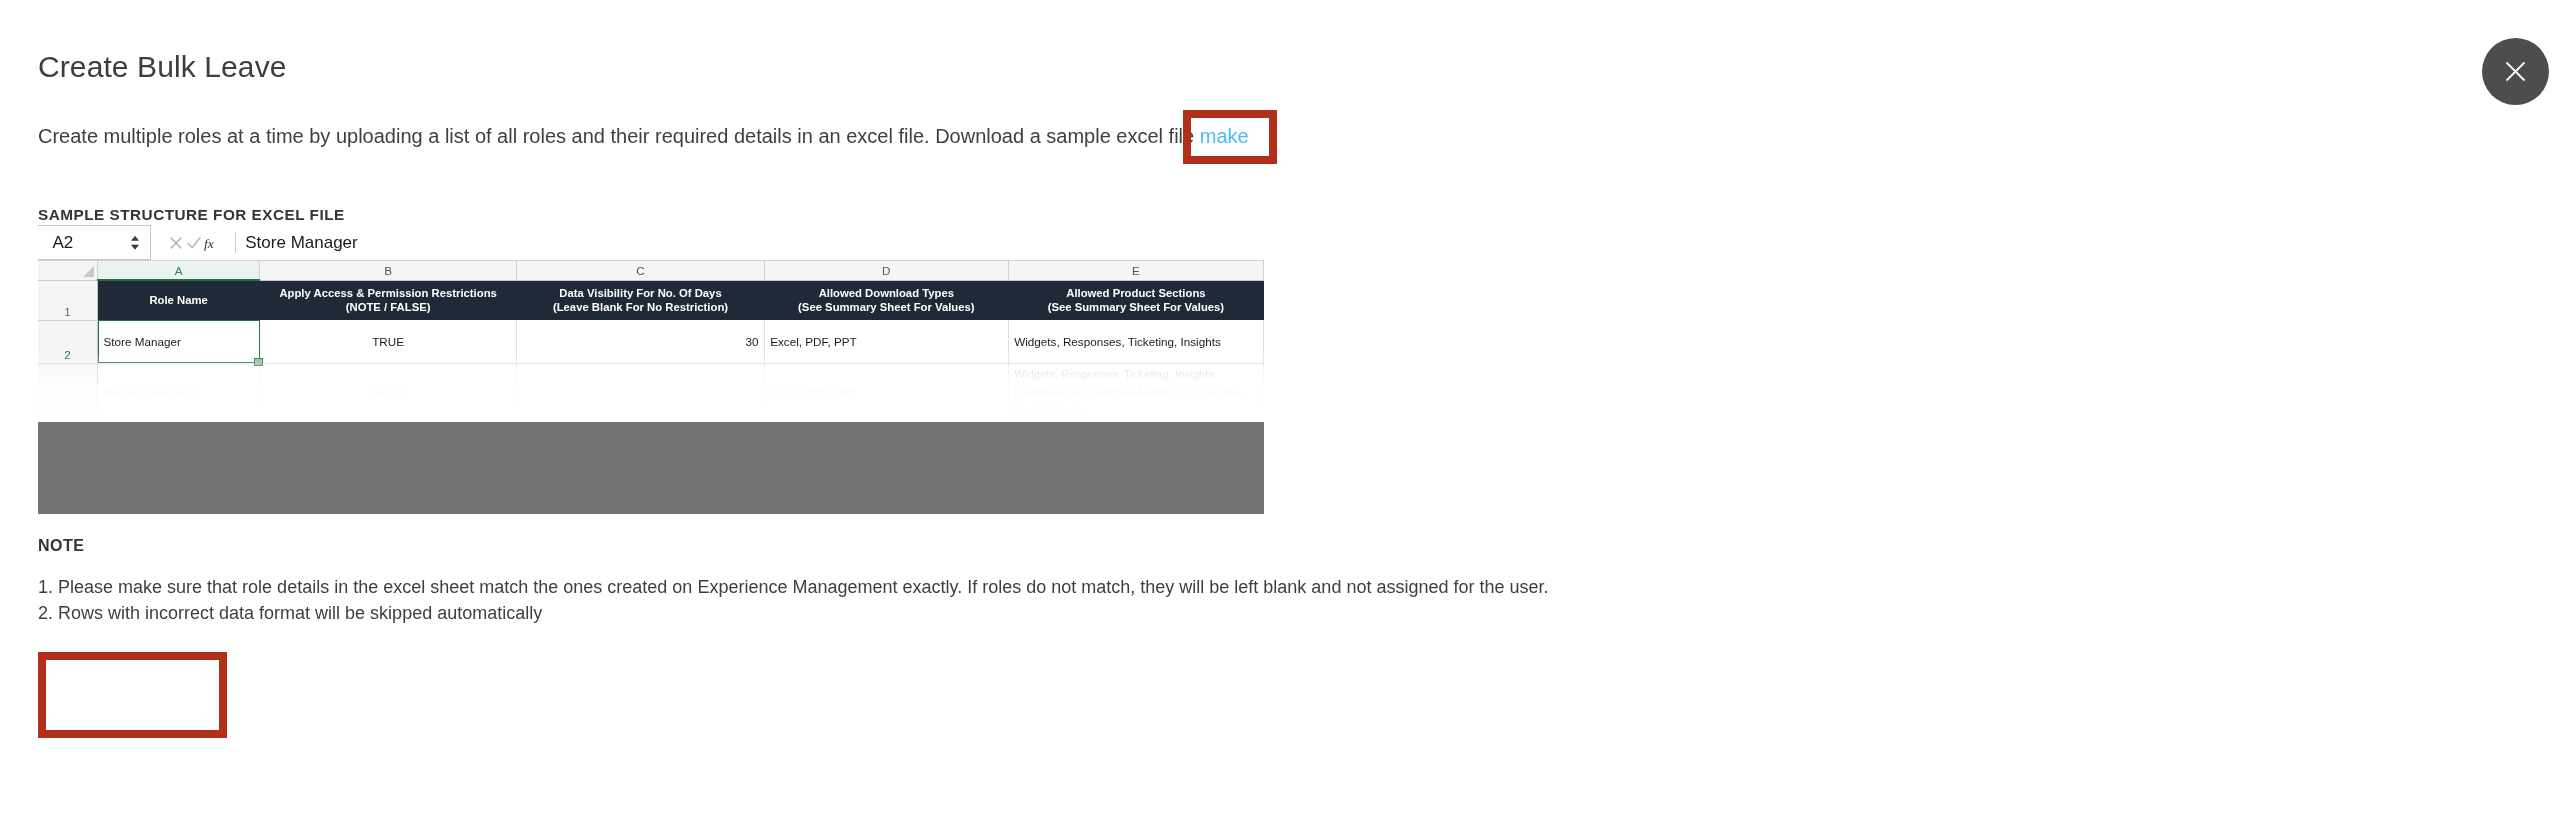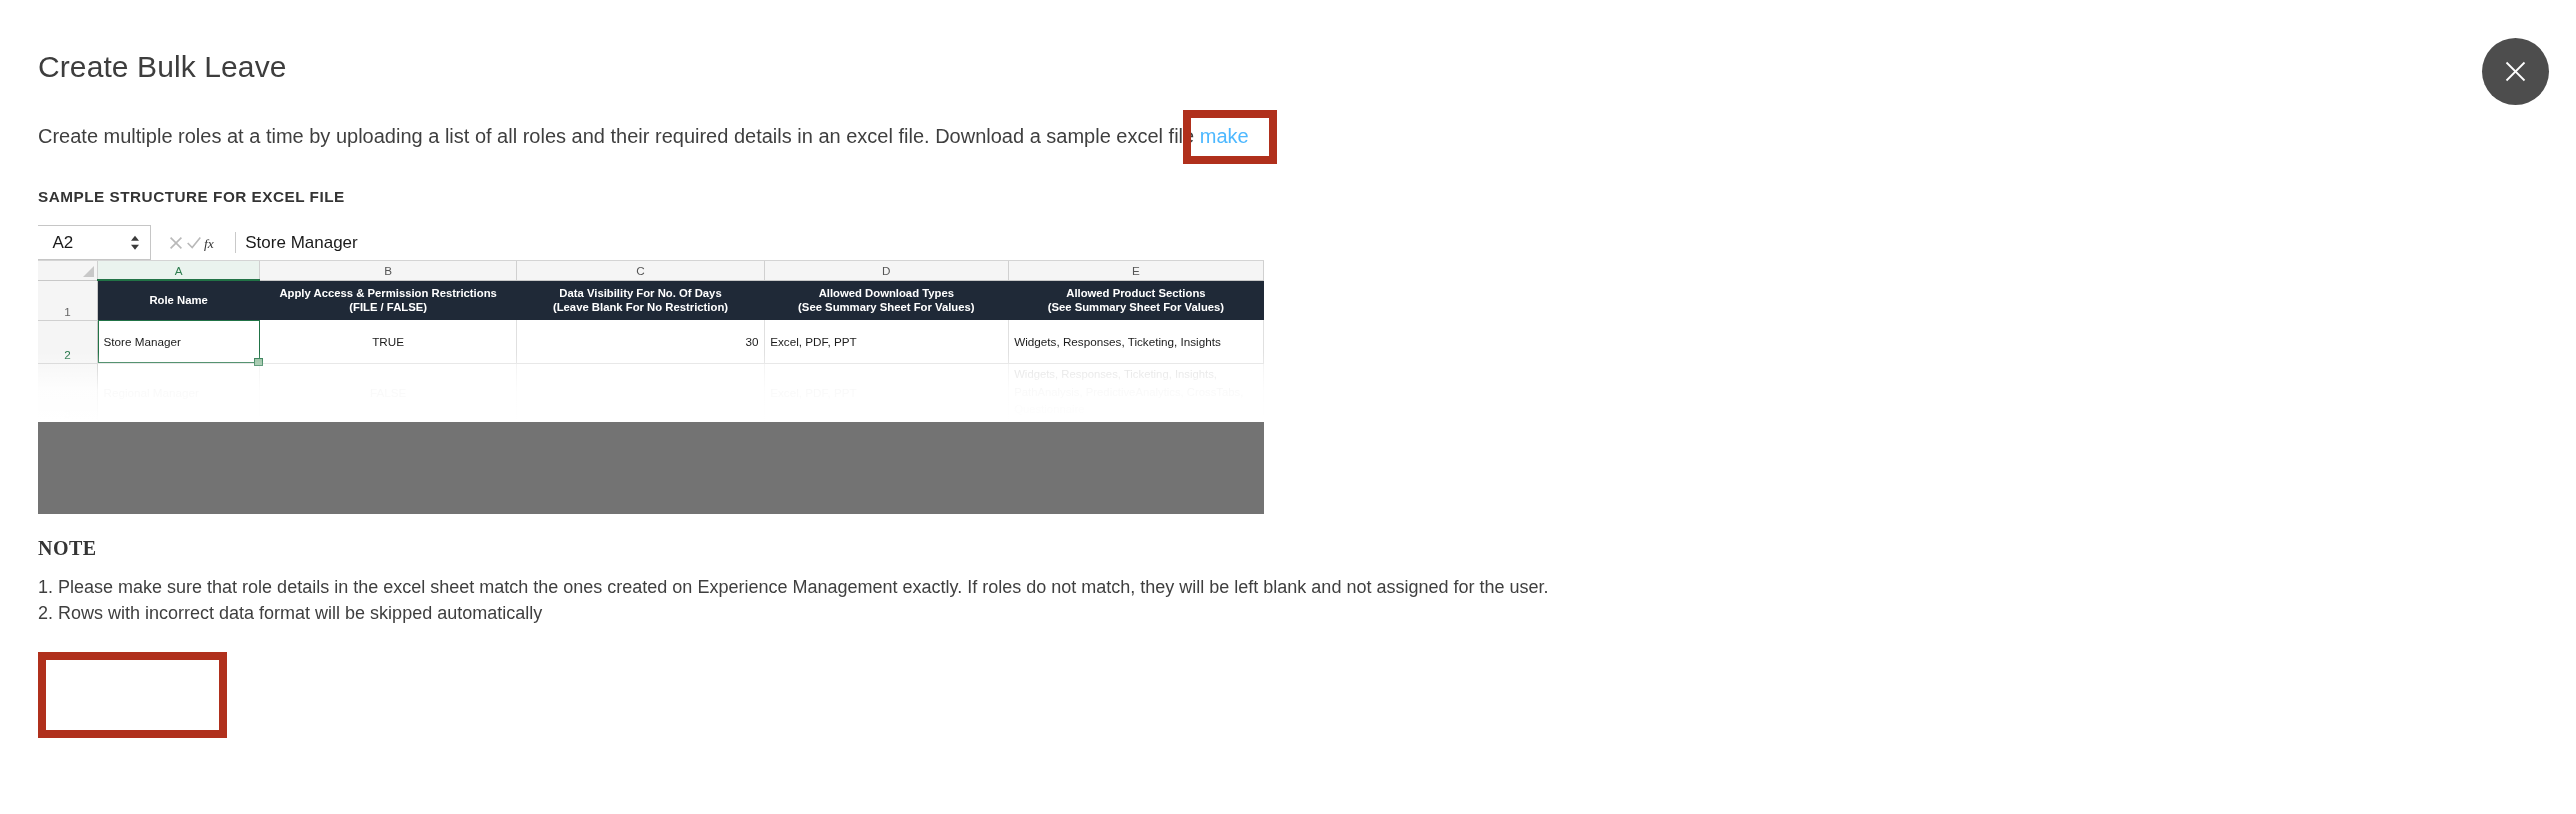--- a/index.html
+++ b/index.html
@@ -59,21 +59,21 @@
   .annot-here {
     position: absolute;
     left: 1183px; top: 110px;
     width: 94px; height: 54px;
     border: 8px solid #b0301c;
     pointer-events: none;
   }
 
   .section-label {
     position: absolute;
-    left: 38px; top: 188px;
+    left: 38px; top: 206px;
     font-size: 15.3px;
     font-weight: bold;
     letter-spacing: 0.5px;
     color: #343434;
     white-space: nowrap;
   }
 
   
   .excel {
     position: absolute;
@@ -238,25 +238,24 @@
     left: 0; right: 0; bottom: 0;
     height: 70px;
     background: linear-gradient(to bottom, rgba(255,255,255,0) 0%, rgba(255,255,255,0.85) 55%, #fff 100%);
     pointer-events: none;
   }
 
   
   .note-label {
     position: absolute;
     left: 38px; top: 537px;
-    font-size: 20px;
+    font-size: 16px;
     font-weight: bold;
     letter-spacing: 0.5px;
     color: #343434;
-    font-family: Liberation Serif, serif;
   }
   .note-list {
     position: absolute;
     left: 38px; top: 575px;
     font-size: 18px;
     color: #3f3f3f;
     line-height: 1.42;
     white-space: nowrap;
   }
 
@@ -357,21 +356,21 @@
             <td>E</td>
           </tr>
 
           <tr class="hdr-row">
             <td class="rowhdr">1</td>
             <td class="cell first">
               <div>Role Name</div>
             </td>
             <td class="cell">
               <div>Apply Access &amp; Permission Restrictions</div>
-              <div>(FILE / FALSE)</div>
+              <div>(NOTE / FALSE)</div>
             </td>
             <td class="cell">
               <div>Data Visibility For No. Of Days</div>
               <div>(Leave Blank For No Restriction)</div>
             </td>
             <td class="cell">
               <div>Allowed Download Types</div>
               <div>(See Summary Sheet For Values)</div>
             </td>
             <td class="cell">

